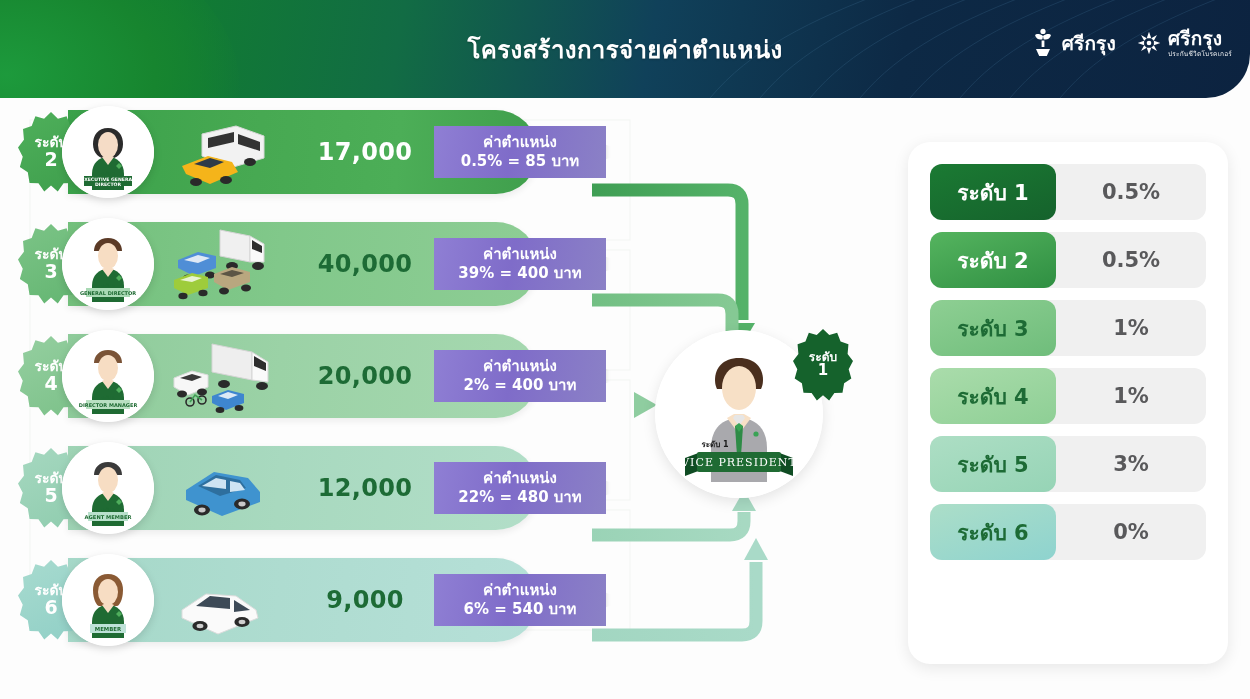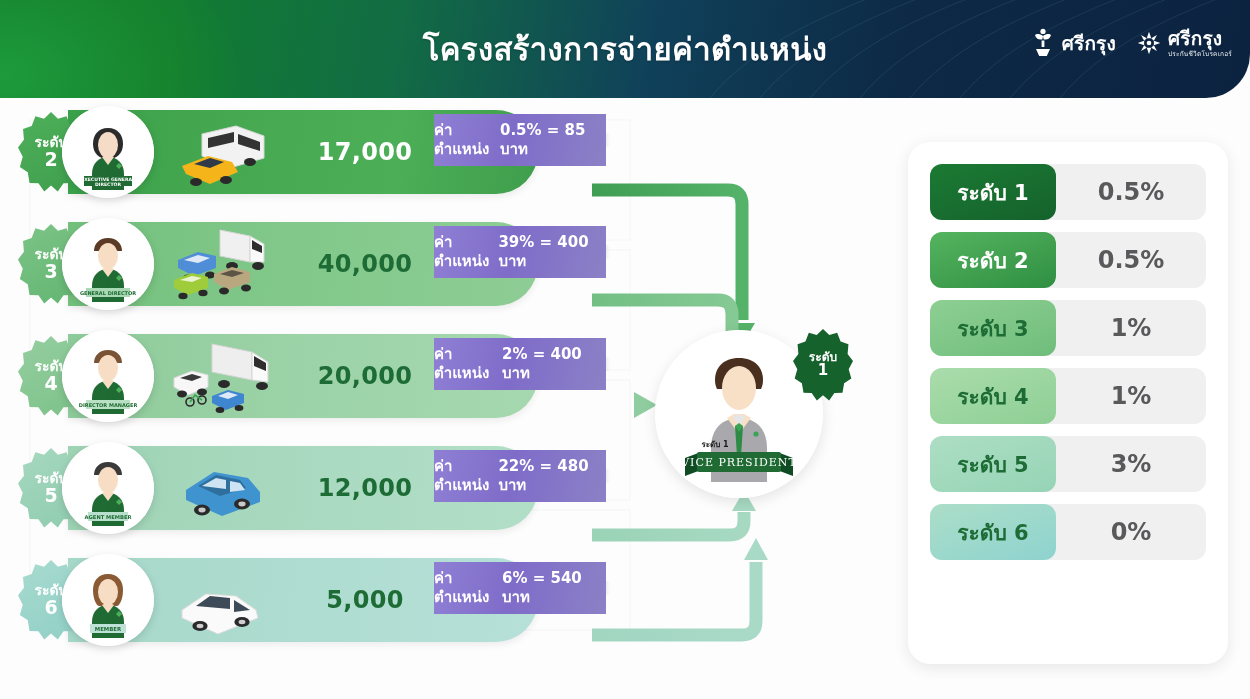--- a/index.html
+++ b/index.html
@@ -21,21 +21,21 @@
   }
   .header .blob {
     position:absolute; left:-120px; top:-60px; width:360px; height:300px;
     background: radial-gradient(ellipse at 35% 45%, #1d9a3c 0%, #17852f 45%, rgba(17,120,42,0) 72%);
     border-radius: 50%;
   }
   .header .lines { position:absolute; right:0; top:0; width:560px; height:98px; opacity:.22; }
   .header-title {
     position: absolute; left: 0; top: 0; width: 1250px; height: 98px;
     display: flex; align-items: center; justify-content: center;
-    color: #ffffff; font-size: 31px; font-weight: bold; letter-spacing: .4px;
+    color: #ffffff; font-size: 24px; font-weight: bold; letter-spacing: .4px;
     text-shadow: 0 1px 2px rgba(0,0,0,.25);
   }
   .logos { position:absolute; right: 18px; top: 28px; display:flex; align-items:flex-end; gap: 20px; }
   .logo { display:flex; align-items:center; gap:6px; color:#fff; }
   .logo-mark { width: 26px; height: 30px; display:block; }
   .logo-text { display:flex; flex-direction:column; line-height:1; }
   .logo-name { font-size: 19px; font-weight: bold; letter-spacing:.2px; }
   .logo-sub { font-size: 6.5px; margin-top: 3px; letter-spacing:.2px; opacity:.95; }
 
   
@@ -62,23 +62,23 @@
     border-radius:50%; background:#fff; box-shadow: 0 3px 8px rgba(0,0,0,.13);
     z-index:4; overflow:hidden;
   }
   .veh { position:absolute; left: 150px; top: 6px; width: 128px; height: 80px; z-index:2; }
   .amount {
     position:absolute; left: 272px; top: 0; width: 150px; height: 92px;
     display:flex; align-items:center; justify-content:center;
     font-size: 24px; font-weight:bold; z-index:2; letter-spacing:.3px;
   }
   .ptag {
-    position:absolute; top: 8px; left: 416px; width: 172px; height: 52px;
+    position:absolute; top: 20px; left: 416px; width: 172px; height: 52px;
     background: linear-gradient(100deg,#8f7fd4 0%, #7f6cc9 45%, #8b81c6 100%);
-    color:#fff; display:flex; flex-direction:row; align-items:center; justify-content:center;
+    color:#fff; display:flex; flex-direction:column; align-items:center; justify-content:center;
     line-height:1.24; z-index:6;
     clip-path: polygon(0 0, 100% 0, 100% 36%, 112% 50%, 100% 64%, 100% 100%, 0 100%);
     box-shadow: 0 2px 5px rgba(0,0,0,.13);
   }
   .ptag .t1 { font-size: 15px; font-weight:bold; }
   .ptag .t2 { font-size: 15px; font-weight:bold; }
 
   
   .arrows { position:absolute; left:0; top:0; width:1250px; height:699px; z-index:2; pointer-events:none; }
 
@@ -110,21 +110,21 @@
     display:flex; align-items:center; justify-content:center;
     color:#fff; font-size: 25px; font-weight:bold; letter-spacing:.2px;
   }
   .panel-body { padding: 22px 22px 18px 22px; display:flex; flex-direction:column; gap: 12px; }
   .prow { display:flex; align-items:center; height: 56px; background:#f0f0f0; border-radius: 12px; }
   .pill {
     width: 126px; height: 56px; border-radius: 12px;
     display:flex; align-items:center; justify-content:center;
     font-size: 21px; font-weight:bold;
   }
-  .pval { flex:1; display:flex; align-items:center; justify-content:center; font-size: 24px; font-weight:bold; color:#59595b; }
+  .pval { flex:1; display:flex; align-items:center; justify-content:center; font-size: 21px; font-weight:bold; color:#59595b; }
 
   .bg-deco { position:absolute; left:0; top:100px; width:660px; height:600px; z-index:0; opacity:.45; }
 </style>
 </head>
 <body>
 
 <div id="stage">
 
   <svg class="bg-deco" viewBox="0 0 660 600">
     <g fill="none" stroke="#e9efe9" stroke-width="1.2">
@@ -441,21 +441,21 @@
         <g transform="translate(4,12)">
           <path d="M10 38 l24 -16 l30 2 l20 14 l2 8 l-40 16 l-36 -16z" fill="#fafafa" stroke="#dcdcdc"></path>
           <path d="M24 34 l14 -10 l20 2 l0 11z" fill="#3d4a57"></path>
           <path d="M62 28 l16 10 l-16 2z" fill="#3d4a57"></path>
           <ellipse cx="28" cy="54" rx="7.6" ry="5" fill="#2a2a2a"></ellipse>
           <ellipse cx="28" cy="54" rx="3.4" ry="2.2" fill="#cfcfcf"></ellipse>
           <ellipse cx="70" cy="50" rx="7.6" ry="5" fill="#2a2a2a"></ellipse>
           <ellipse cx="70" cy="50" rx="3.4" ry="2.2" fill="#cfcfcf"></ellipse>
         </g>
       </svg>
-      <div class="amount" style="color:#1d6b35;">5,000</div>
+      <div class="amount" style="color:#1d6b35;">9,000</div>
       <div class="ptag">
         <span class="t1">ค่าตำแหน่ง</span>
         <span class="t2">6% = 540 บาท</span>
       </div>
     </div>
   </div>
 
   <div class="vp">
     <svg viewBox="0 0 168 168">
       <circle cx="84" cy="84" r="84" fill="#fff"></circle>

